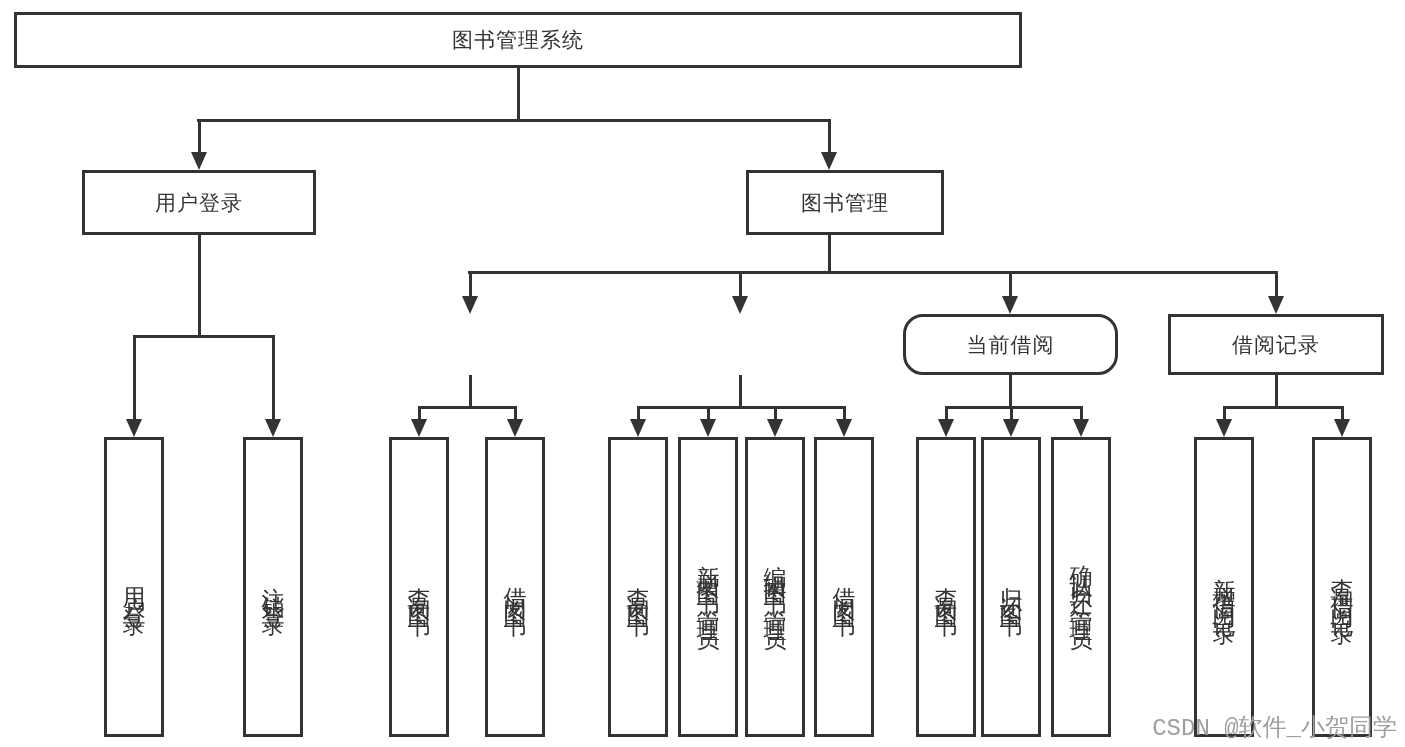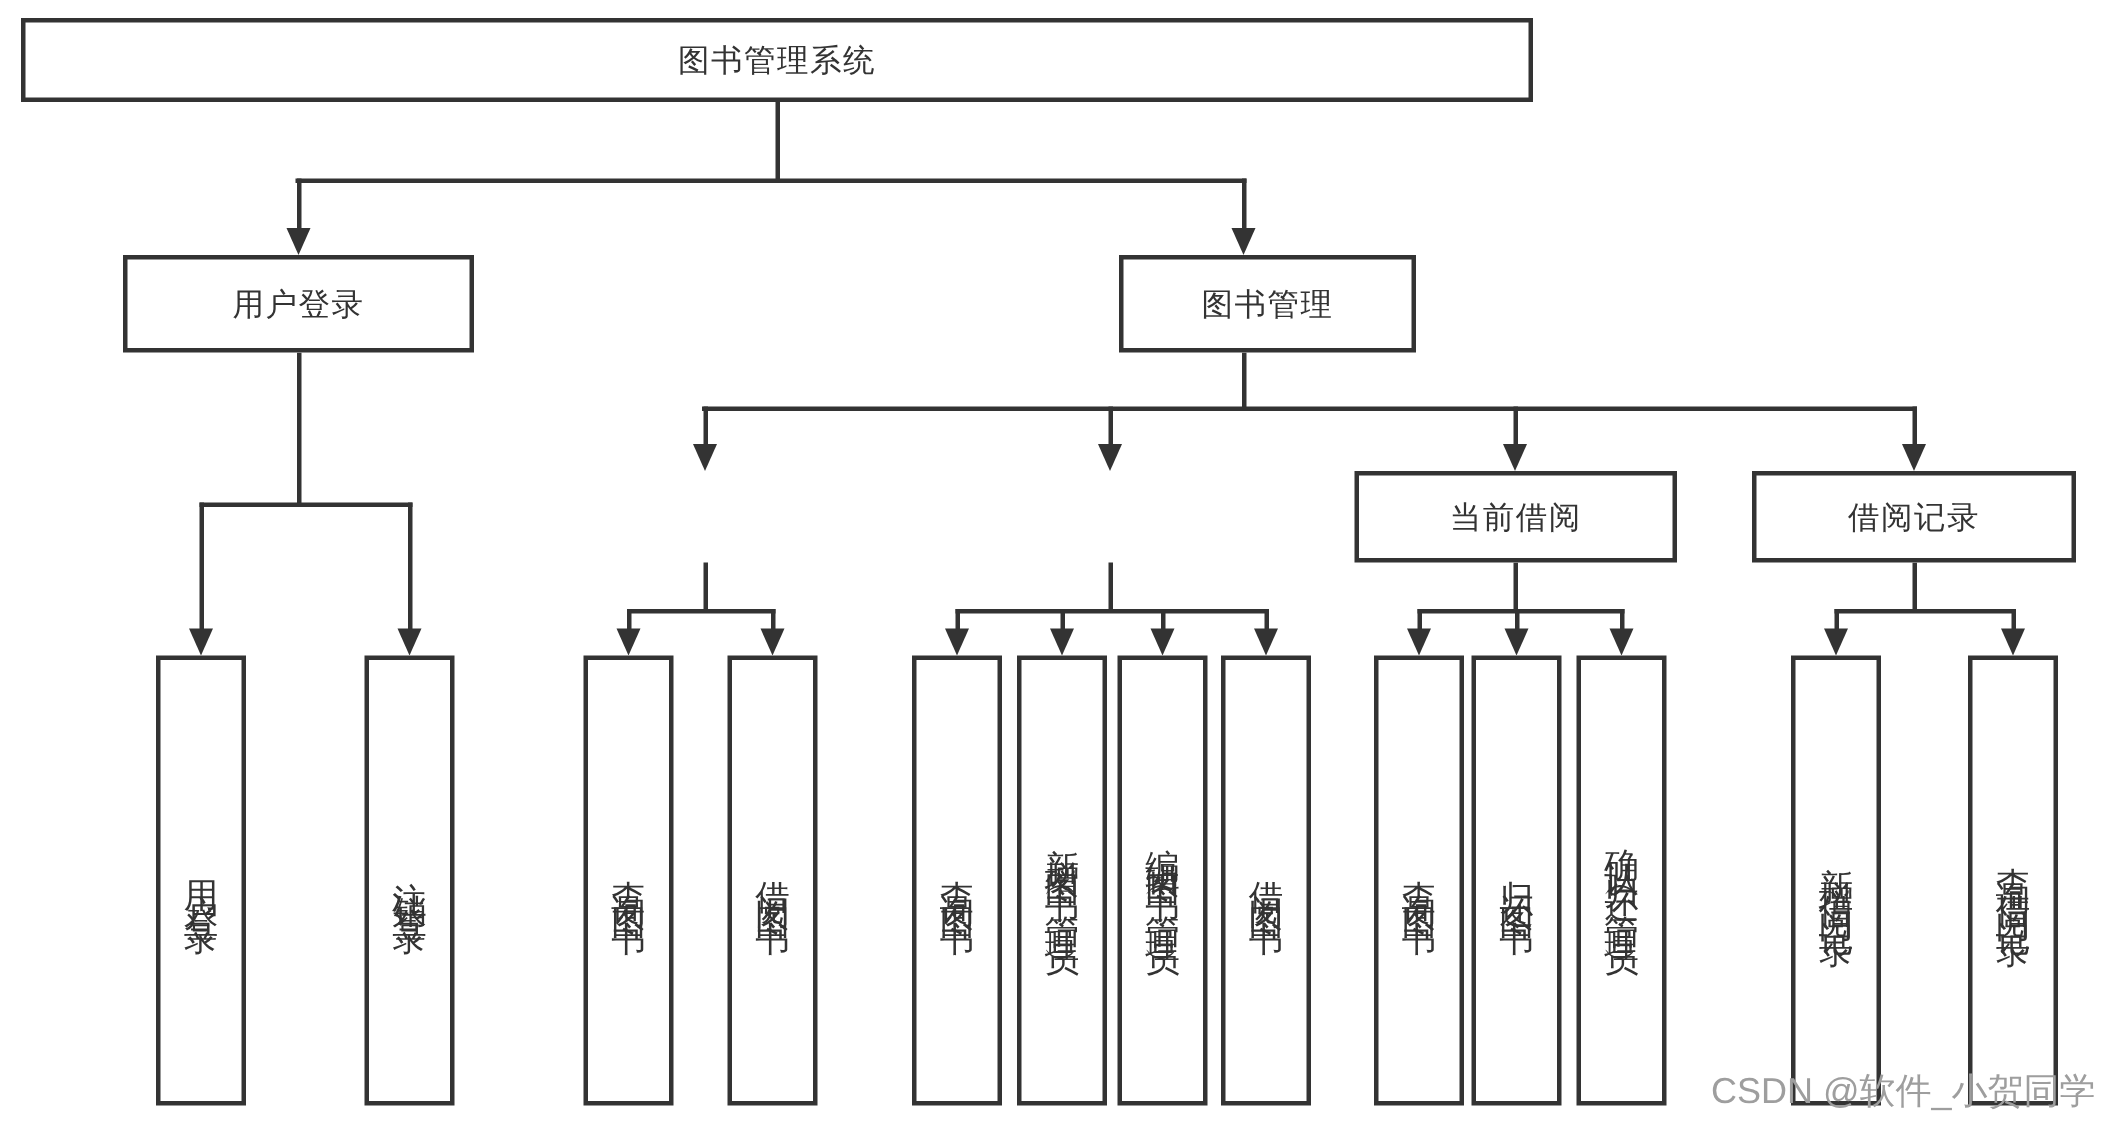--- a/index.html
+++ b/index.html
@@ -40,21 +40,21 @@
   .arr{
     position:absolute;width:0;height:0;
     border-left:8px solid transparent;
     border-right:8px solid transparent;
     border-top:18px solid #333333;
   }
   .watermark{
     position:absolute;
     right:8px;top:711px;
     font-size:24px;color:#9e9e9e;
-    z-index:5;white-space:nowrap;
+    z-index:5;white-space:nowrap;font-family:Liberation Mono, monospace;
   }
 </style>
 </head>
 <body>
 
 <div class="canvas">
 
   <div class="vl" style="left:517px;top:68px;height:53px;"></div>
   <div class="hl" style="left:197px;top:119px;width:634px;"></div>
   <div class="vl" style="left:198px;top:119px;height:36px;"></div>
@@ -121,21 +121,21 @@
   <div class="node" style="left:82px;top:170px;width:234px;height:65px;">
     <span>用户登录</span>
   </div>
 
   <div class="node" style="left:720px;top:170px;width:198px;height:65px;margin-left:26px;">
     <span>图书管理</span>
   </div>
 
 
 
-  <div class="node" style="left:903px;top:314px;width:215px;height:61px;">
+  <div class="node" style="left:903px;top:314px;width:215px;height:61px;border-radius:20px;">
     <span>当前借阅</span>
   </div>
 
   <div class="node" style="left:1168px;top:314px;width:216px;height:61px;">
     <span>借阅记录</span>
   </div>
 
   <div class="leaf" style="left:104px;">
     <span class="vtext">用户登录</span>
   </div>

